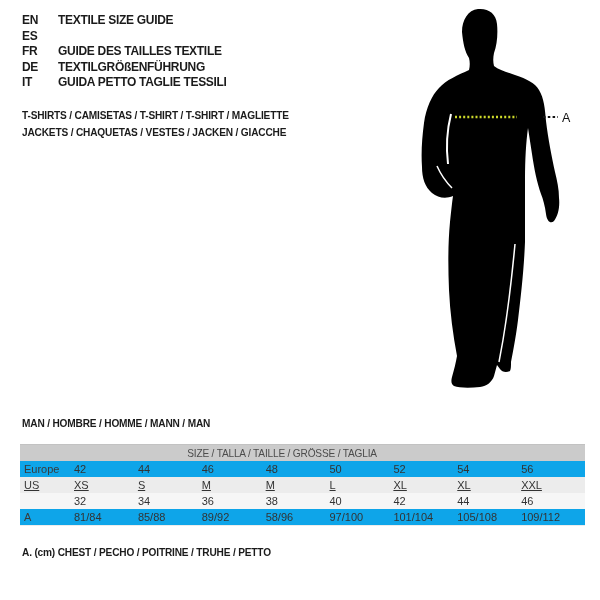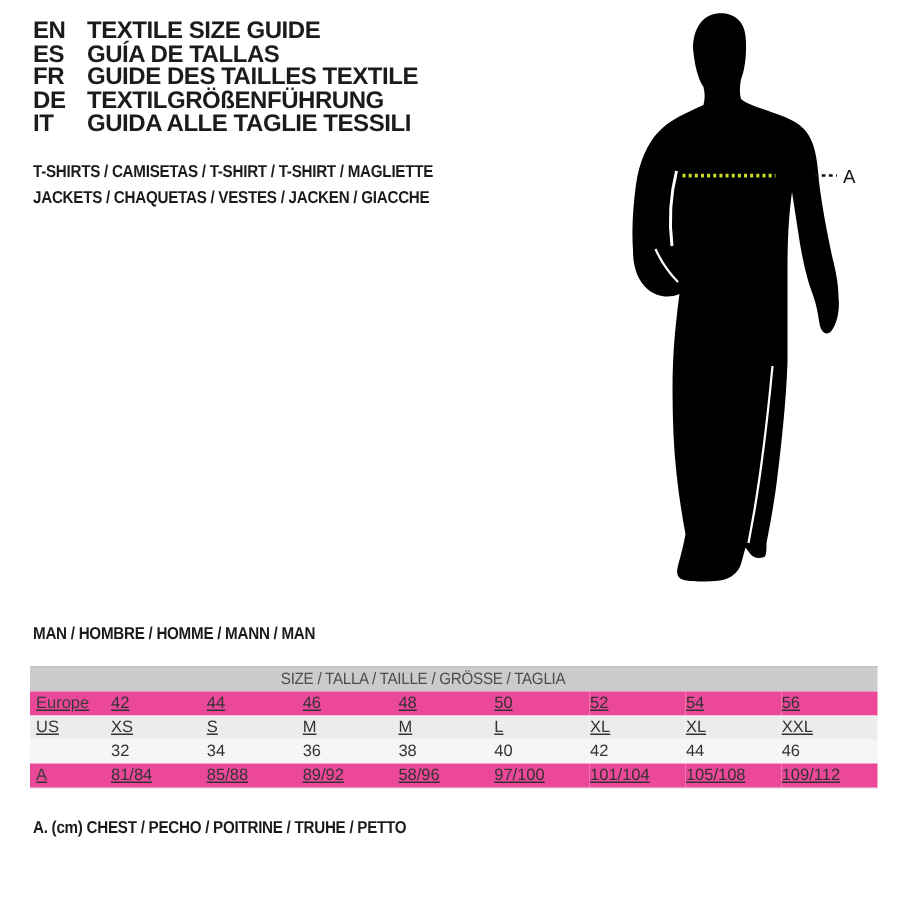--- a/index.html
+++ b/index.html
@@ -2,21 +2,21 @@
 <html><head>
 <meta charset="utf-8">
 <style>
   html,body{margin:0;padding:0;background:#fff;}
   .canvas{
     position:relative;width:600px;height:600px;background:#ffffff;
     font-family:"Liberation Sans","DejaVu Sans",sans-serif;
     color:#1b1b1b;overflow:hidden;
   }
   
-  .lang-block{position:absolute;left:22px;top:13px;font-size:16px;font-weight:bold;
+  .lang-block{position:absolute;left:22px;top:13px;font-size:12px;font-weight:bold;
     letter-spacing:-0.3px;line-height:15.6px;}
   .lang-row{display:flex;}
   .lang-code{width:36px;flex:0 0 36px;}
   
   .cat-block{position:absolute;left:22px;top:107px;font-size:11.5px;font-weight:bold;
     letter-spacing:-0.2px;line-height:17px;transform:scaleX(0.88);transform-origin:left top;
     white-space:nowrap;}
   
   .figure{position:absolute;left:405px;top:0;width:195px;height:400px;}
   
@@ -26,53 +26,52 @@
   .size-header{position:absolute;left:20px;top:444px;width:565px;height:17px;
     background:#cbcbcb;color:#4c4c4c;font-size:11px;line-height:17px;
     box-sizing:border-box;padding-left:4px;letter-spacing:-0.2px;
     border-top:1px solid #c2c2c2;text-align:center;}
   .size-header .inner{transform:scaleX(0.92);transform-origin:left top;white-space:nowrap;}
   table.size-table{position:absolute;left:20px;top:461px;width:565px;
     border-collapse:collapse;table-layout:fixed;font-size:11px;color:#333;
     border-bottom:1px solid #ececec;}
   table.size-table td{height:16px;padding:0;text-align:left;font-weight:400;}
   table.size-table td.rowlabel{width:50px;text-align:left;padding-left:4px;color:#3a3a3a;}
-  tr.band-a{background:#ec4899;text-decoration:underline;}
+  tr.band-a{background:#0ea5e9;}
   tr.band-b{background:#ececec;text-decoration:underline;}
   tr.band-c{background:#f6f6f6;margin-top:40px;}
   
   .footnote{position:absolute;left:22px;top:546px;font-size:11.5px;font-weight:bold;
     letter-spacing:-0.2px;transform:scaleX(0.88);transform-origin:left top;white-space:nowrap;}
   .svg-a-label{font-family:"Liberation Sans","DejaVu Sans",sans-serif;font-size:12.5px;fill:#111;}
 </style>
 </head>
 <body>
 
 <div class="canvas">
 
   <div class="lang-block">
     <div class="lang-row">
       <span class="lang-code">EN</span>
       <span class="lang-label">TEXTILE SIZE GUIDE</span>
     </div>
     <div class="lang-row">
       <span class="lang-code">ES</span>
-      <span class="lang-label">GUÍA DE TALLAS</span>
     </div>
     <div class="lang-row">
       <span class="lang-code">FR</span>
       <span class="lang-label">GUIDE DES TAILLES TEXTILE</span>
     </div>
     <div class="lang-row">
       <span class="lang-code">DE</span>
       <span class="lang-label">TEXTILGRÖßENFÜHRUNG</span>
     </div>
     <div class="lang-row">
       <span class="lang-code">IT</span>
-      <span class="lang-label">GUIDA ALLE TAGLIE TESSILI</span>
+      <span class="lang-label">GUIDA PETTO TAGLIE TESSILI</span>
     </div>
   </div>
 
   <div class="cat-block">
     <div>T-SHIRTS / CAMISETAS / T-SHIRT / T-SHIRT / MAGLIETTE</div>
     <div>JACKETS / CHAQUETAS / VESTES / JACKEN / GIACCHE</div>
   </div>
 
   <svg class="figure" viewBox="0 0 195 400" xmlns="http://www.w3.org/2000/svg">
     <path d="M 73 9

